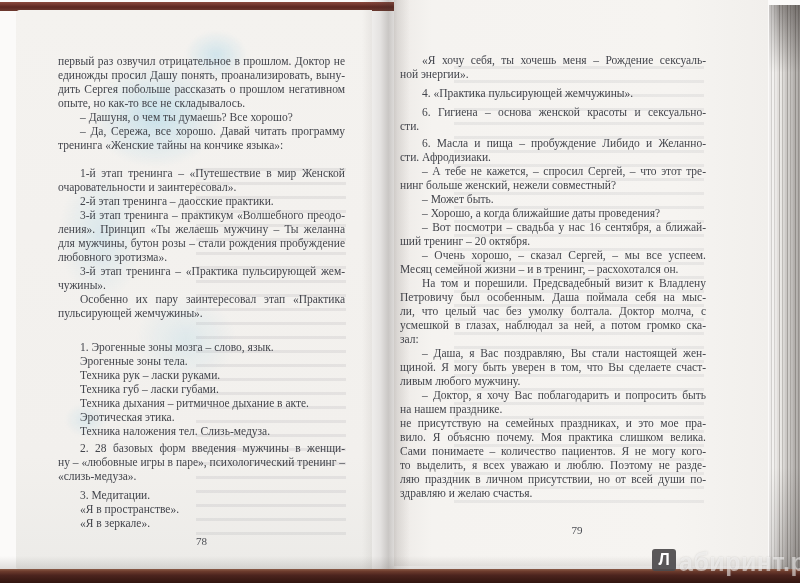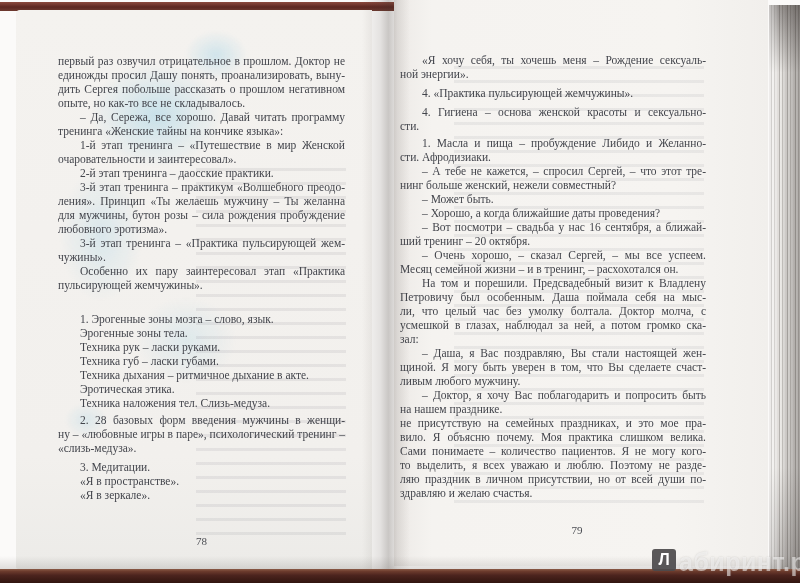--- a/index.html
+++ b/index.html
@@ -109,34 +109,37 @@
     <div class="stain"></div>
     <div class="ghost gl"></div>
     <div class="textcol" id="left-col">
         <div class="para">
           <div class="line jst">первый раз озвучил отрицательное в прошлом. Доктор не</div>
           <div class="line jst">единожды просил Дашу понять, проанализировать, выну-</div>
           <div class="line jst">дить Сергея побольше рассказать о прошлом негативном</div>
           <div class="line">опыте, но как-то все не складывалось.</div>
         </div>
         <div class="para">
+          <div class="line ind">– Дашуня, о чем ты думаешь? Все хорошо?</div>
+        </div>
+        <div class="para">
           <div class="line jst ind">– Да, Сережа, все хорошо. Давай читать программу</div>
           <div class="line">тренинга «Женские тайны на кончике языка»:</div>
         </div>
-        <div class="para" style="">
+        <div class="para" style="margin-top: 14px;">
           <div class="line jst ind">1-й этап тренинга – «Путешествие в мир Женской</div>
           <div class="line">очаровательности и заинтересовал».</div>
         </div>
         <div class="para">
           <div class="line ind">2-й этап тренинга – даосские практики.</div>
         </div>
         <div class="para">
           <div class="line jst ind">3-й этап тренинга – практикум «Волшебного преодо-</div>
           <div class="line jst">ления». Принцип «Ты желаешь мужчину – Ты желанна</div>
-          <div class="line jst">для мужчины, бутон розы – сила рождения пробуждение</div>
+          <div class="line jst">для мужчины, бутон розы – стали рождения пробуждение</div>
           <div class="line">любовного эротизма».</div>
         </div>
         <div class="para">
           <div class="line jst ind">3-й этап тренинга – «Практика пульсирующей жем-</div>
           <div class="line">чужины».</div>
         </div>
         <div class="para">
           <div class="line jst ind">Особенно их пару заинтересовал этап «Практика</div>
           <div class="line">пульсирующей жемчужины».</div>
         </div>
@@ -183,25 +186,25 @@
     <div class="ghost gr"></div>
     <div class="textcol" id="right-col">
         <div class="para">
           <div class="line jst ind">«Я хочу себя, ты хочешь меня – Рождение сексуаль-</div>
           <div class="line">ной энергии».</div>
         </div>
         <div class="para" style="margin-top: 5px;">
           <div class="line ind">4. «Практика пульсирующей жемчужины».</div>
         </div>
         <div class="para" style="margin-top: 5px;">
-          <div class="line jst ind">4. Гигиена – основа женской красоты и сексуально-</div>
+          <div class="line jst ind">6. Гигиена – основа женской красоты и сексуально-</div>
           <div class="line">сти.</div>
         </div>
         <div class="para" style="margin-top: 3px;">
-          <div class="line jst ind">1. Масла и пища – пробуждение Либидо и Желанно-</div>
+          <div class="line jst ind">6. Масла и пища – пробуждение Либидо и Желанно-</div>
           <div class="line">сти. Афродизиаки.</div>
         </div>
         <div class="para">
           <div class="line jst ind">– А тебе не кажется, – спросил Сергей, – что этот тре-</div>
           <div class="line">нинг больше женский, нежели совместный?</div>
         </div>
         <div class="para">
           <div class="line ind">– Может быть.</div>
         </div>
         <div class="para">

